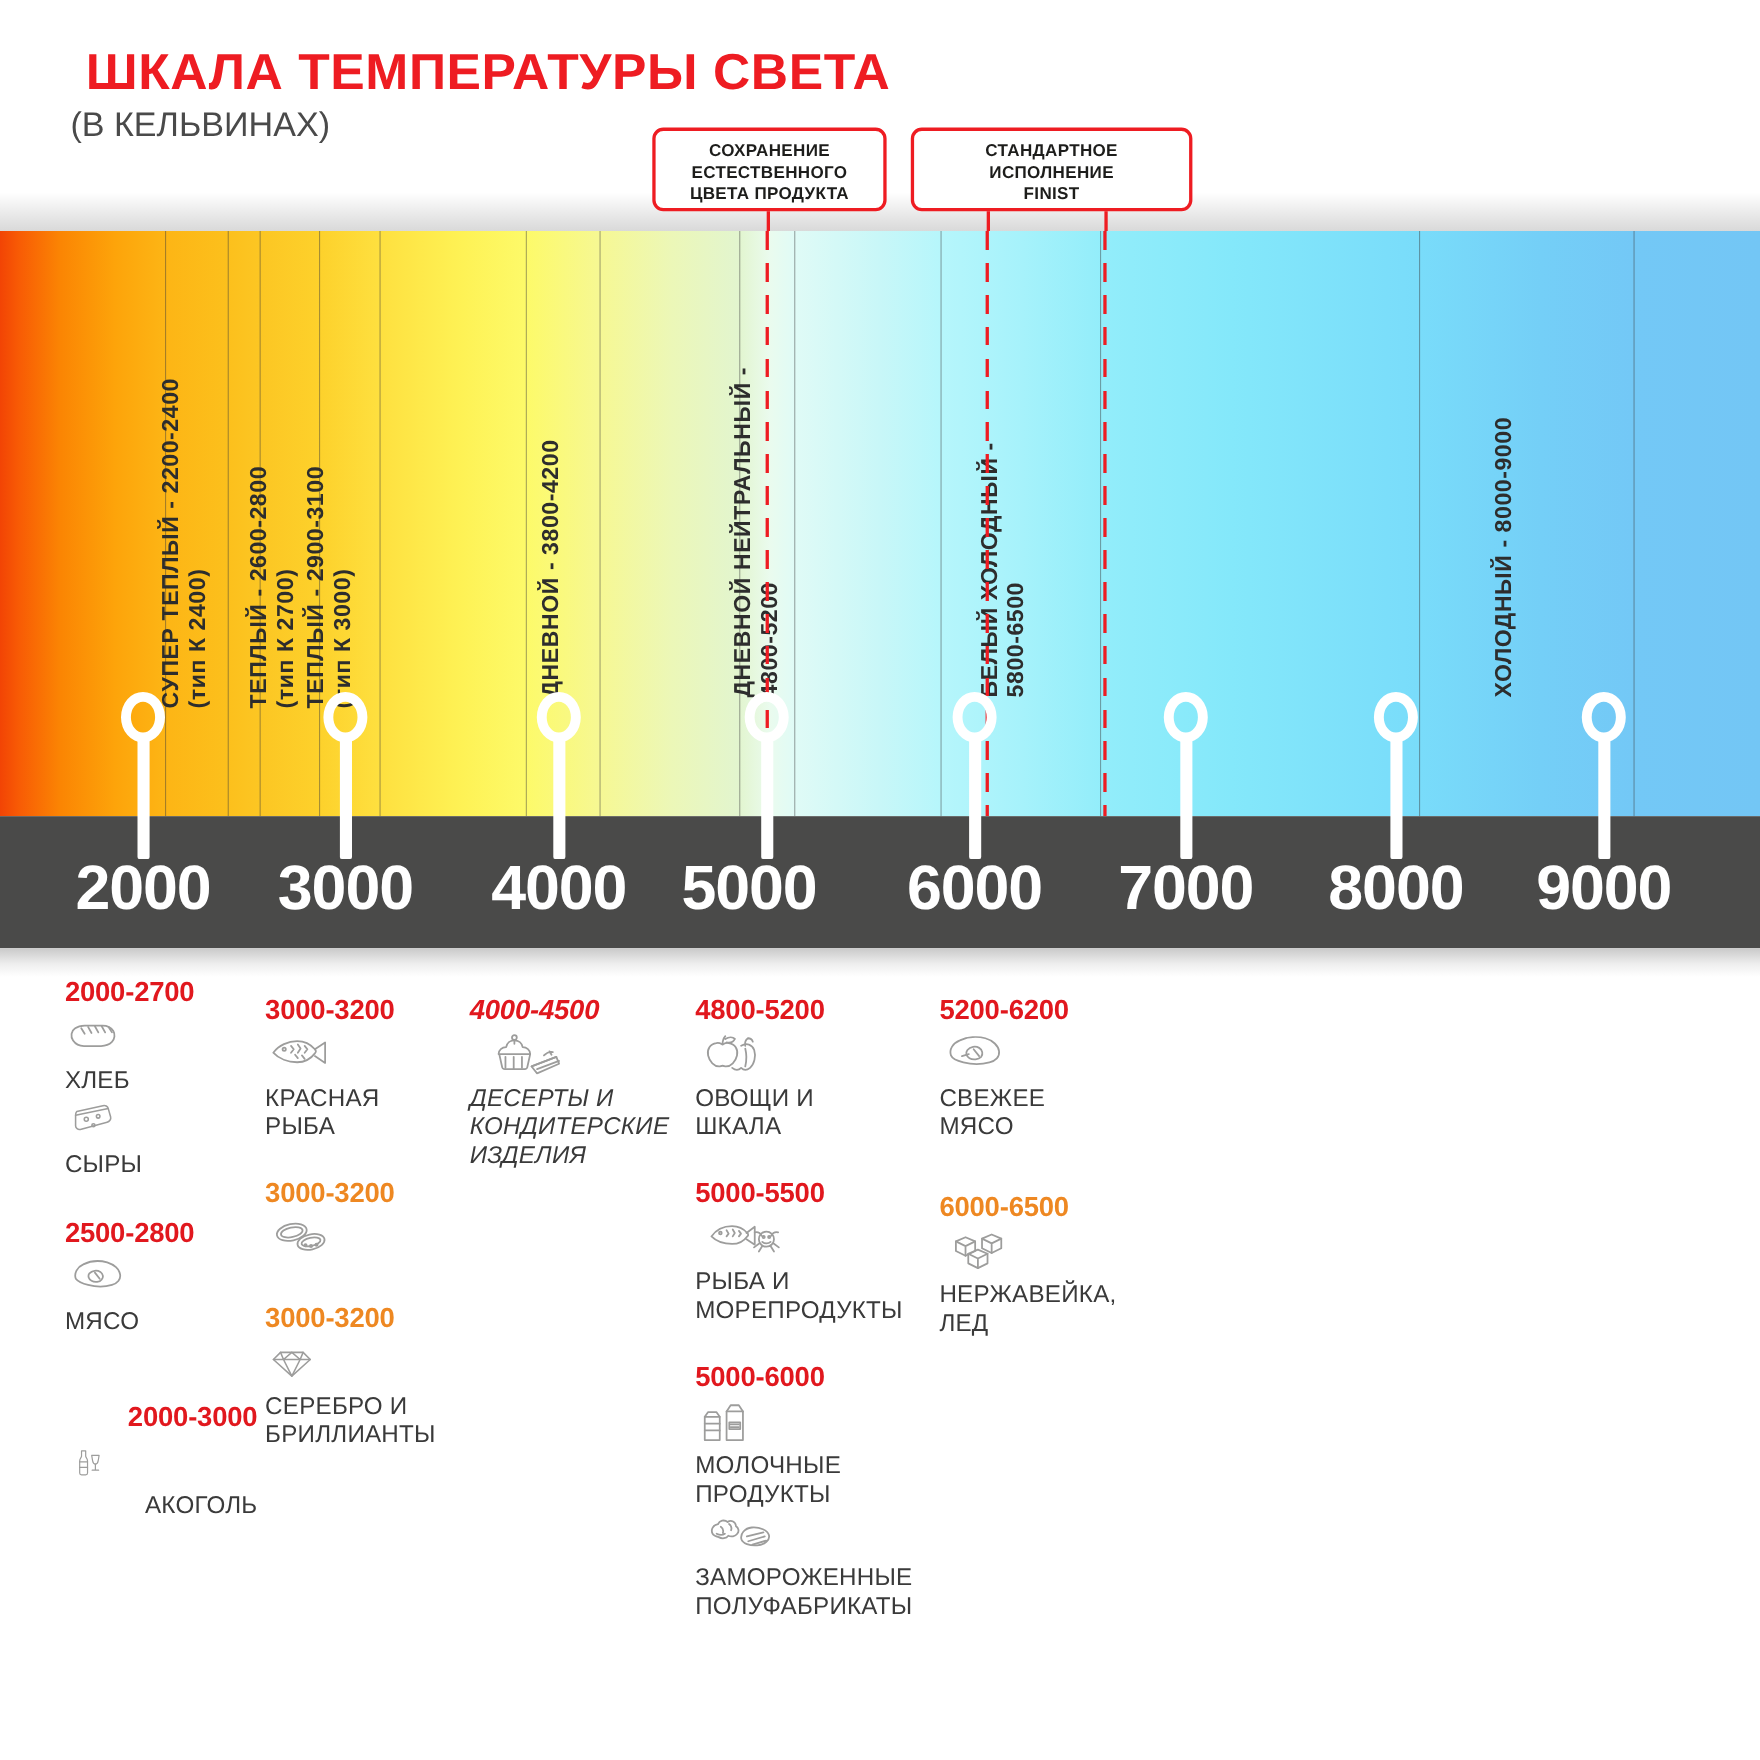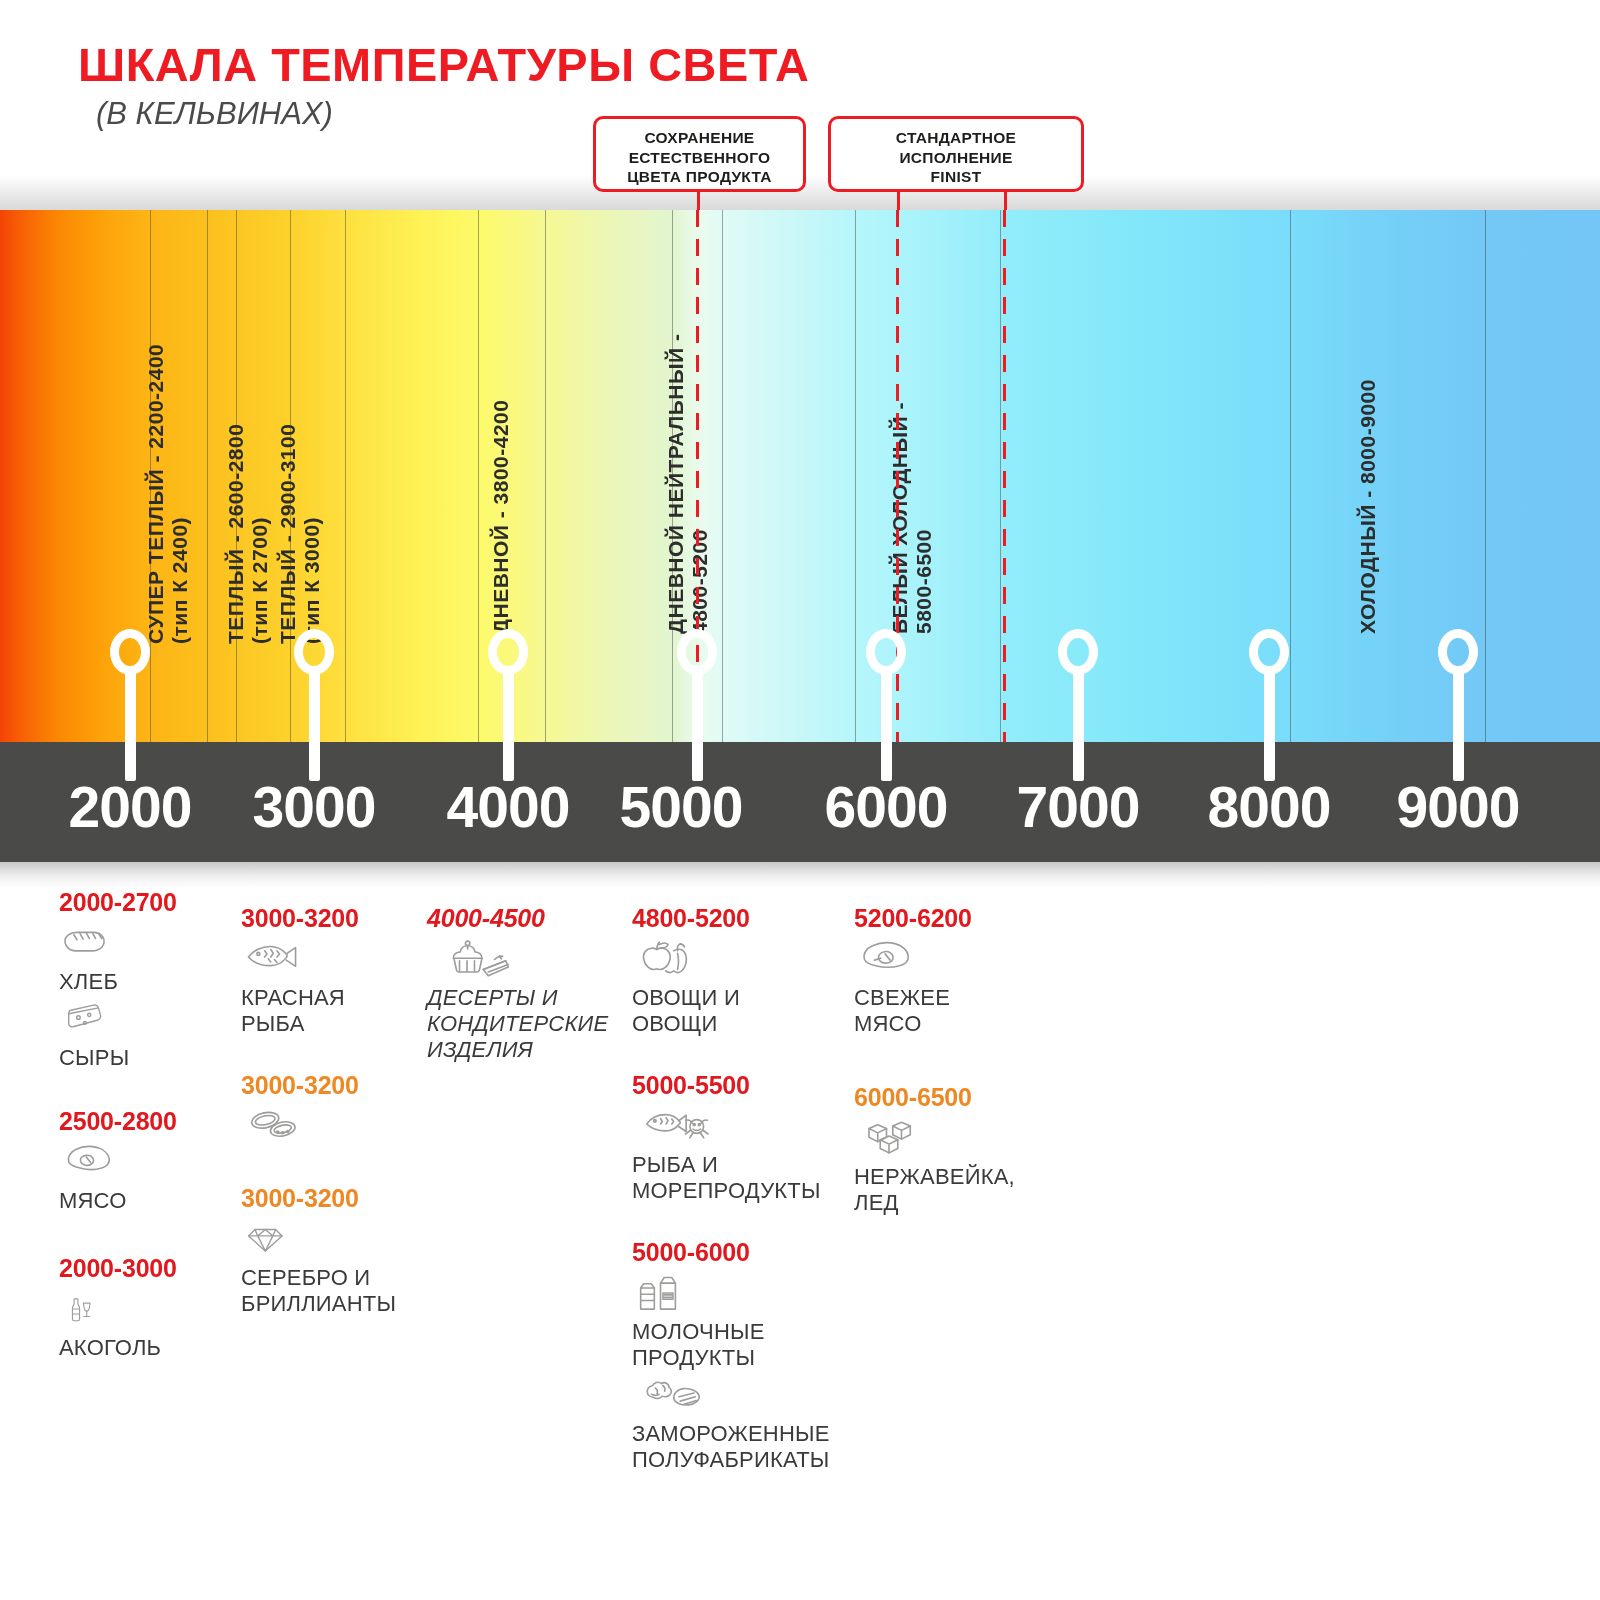--- a/index.html
+++ b/index.html
@@ -13,22 +13,22 @@
 
   
   #header { position: absolute; left: 0; top: 0; width: 1600px; height: 205px; }
   #title {
     position: absolute; left: 78px; top: 38px;
     font-size: 46px; font-weight: bold; letter-spacing: .5px;
     color: #ee1c22; white-space: nowrap;
     transform: scaleX(1.02); transform-origin: left center;
   }
   #subtitle {
-    position: absolute; left: 96px; top: 96px;
-    font-size: 31px; color: #4a4a4a; white-space: nowrap; font-style: italic;
+    position: absolute; left: 64px; top: 96px;
+    font-size: 31px; color: #4a4a4a; white-space: nowrap;
   }
 
   
   .callout {
     position: absolute;
     border: 3px solid #ee1c22;
     border-radius: 10px;
     background: #ffffff;
     text-align: center;
     padding-top: 9px;
@@ -298,21 +298,21 @@
               <path d="M16 36c-3-8 2-17 11-21 10-5 24-6 35-3 10 3 18 10 19 18 1 7-4 13-12 15-10 3-24 3-35 0-9-2-15-5-18-9z"></path>
               <path d="M36 28c4-4 11-5 16-2 4 3 5 8 2 11-3 4-10 5-15 2-4-2-6-7-3-11z"></path>
               <path d="M44 27l7 9"></path>
             </svg>
           </span>
           <div class="ilabel">
             <div>МЯСО</div>
           </div>
         </div>
       </div>
-      <div class="group" style="margin-top: 40px;">
+      <div class="group" style="margin-top: 60px; text-align: right;">
         <div class="grange">2000-3000</div>
         <div class="item">
           <span class="ic">
             <svg width="42" height="44" viewBox="0 0 100 64" fill="none" stroke="#9d9d9c" stroke-width="2.6" stroke-linecap="round" stroke-linejoin="round">
               <path d="M36 8h9v12c0 2 4 5 4 10v26c0 2-2 4-4 4H36c-2 0-4-2-4-4V30c0-5 4-8 4-10V8z"></path>
               <path d="M32 32h17M32 44h17"></path>
               <path d="M58 18h16l-2 12c-1 5-3 7-6 7s-5-2-6-7l-2-12z"></path>
               <path d="M66 37v13M59 50h14"></path>
             </svg>
           </span>
@@ -404,21 +404,21 @@
             <svg width="66" height="40" viewBox="0 0 100 64" fill="none" stroke="#9d9d9c" stroke-width="2.6" stroke-linecap="round" stroke-linejoin="round">
               <path d="M16 36c-2-9 3-17 12-18 4-1 7 1 9 2 2-1 5-3 9-2 9 1 14 9 12 18-2 9-9 16-16 16-2 0-3-1-5-1s-3 1-5 1c-7 0-14-7-16-16z"></path>
               <path d="M37 20c0-5 1-9 4-12M41 12c5-3 11-3 14 0-2 4-7 6-12 5"></path>
               <path d="M64 22c8-5 16-2 19 6 3 9 0 21-6 26-5 4-10 3-13 0-3 3-8 4-13 0"></path>
               <path d="M70 22c-1-5 1-9 4-11M74 11c3 0 6 2 7 5"></path>
               <path d="M70 26c2 8 2 18 0 26"></path>
             </svg>
           </span>
           <div class="ilabel">
             <div>ОВОЩИ И</div>
-            <div>ОВОЩИ</div>
+            <div>ШКАЛА</div>
           </div>
         </div>
       </div>
       <div class="group" style="margin-top: 34px;">
         <div class="grange">5000-5500</div>
         <div class="item">
           <span class="ic">
             <svg width="82" height="40" viewBox="0 0 100 64" fill="none" stroke="#9d9d9c" stroke-width="2.6" stroke-linecap="round" stroke-linejoin="round">
               <path d="M8 32c7-10 19-15 30-15 9 0 17 4 22 10 2 2 2 4 0 5-5 7-13 11-22 11-11 0-23-4-30-11z"></path>
               <path d="M59 27l12-9v26l-12-8"></path>

